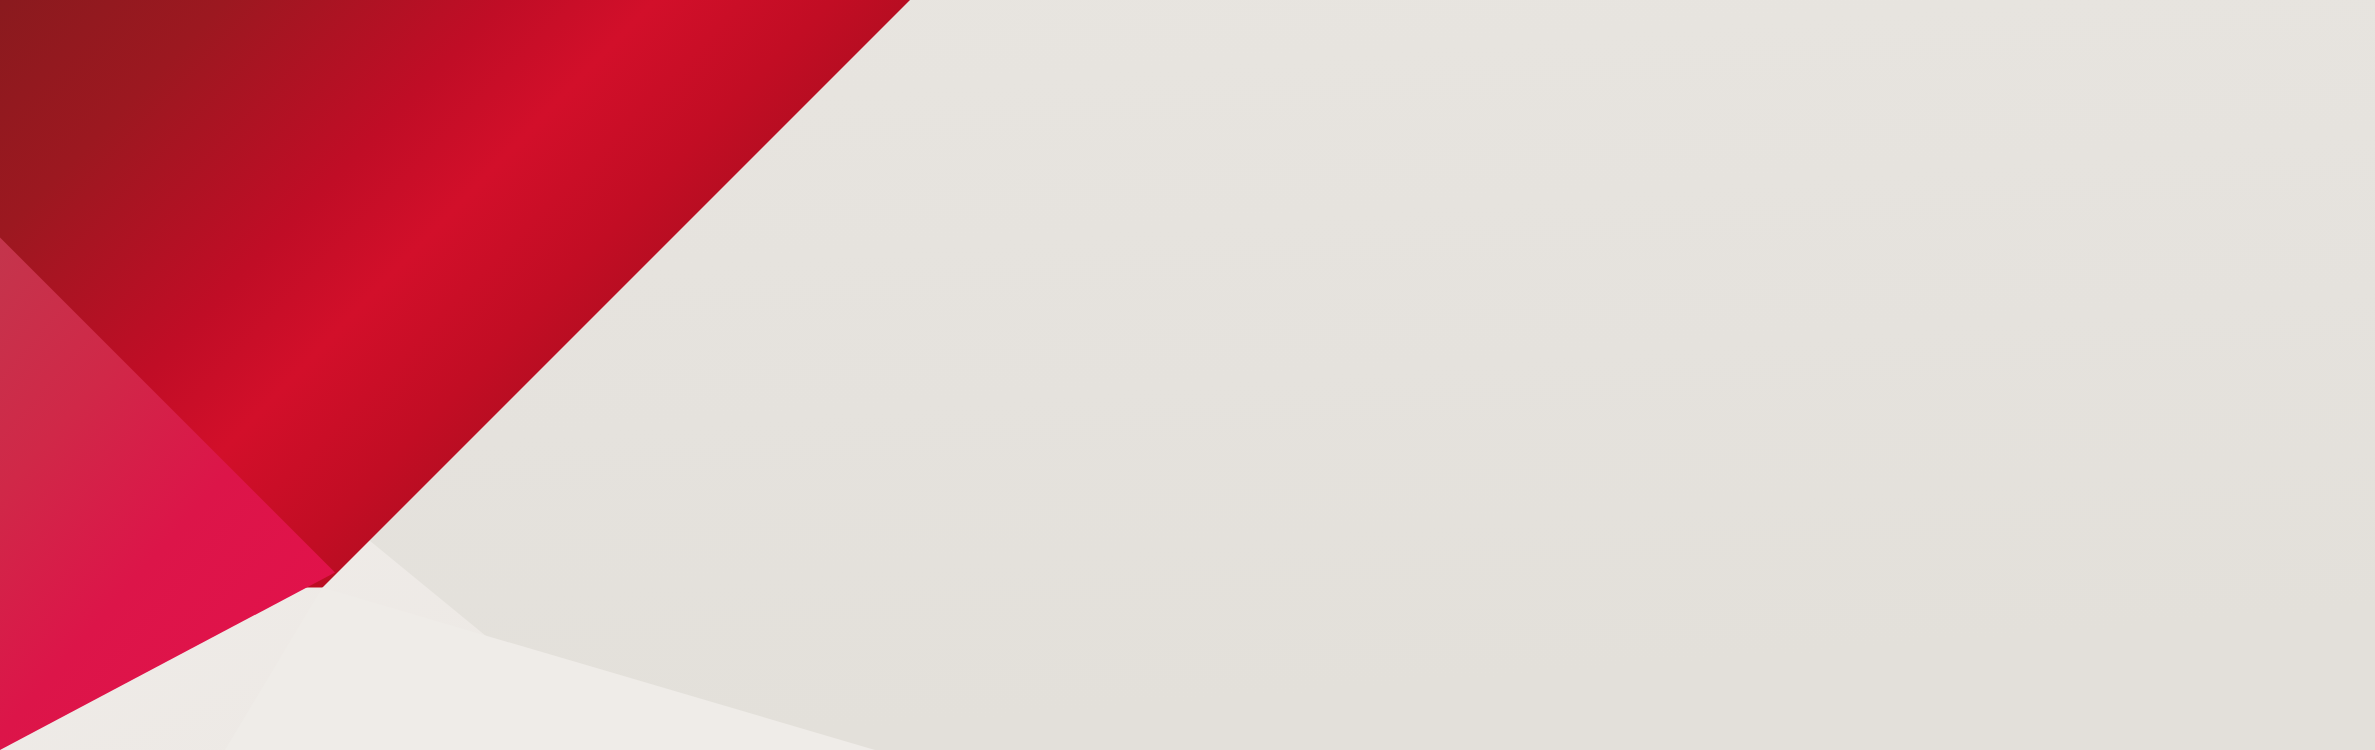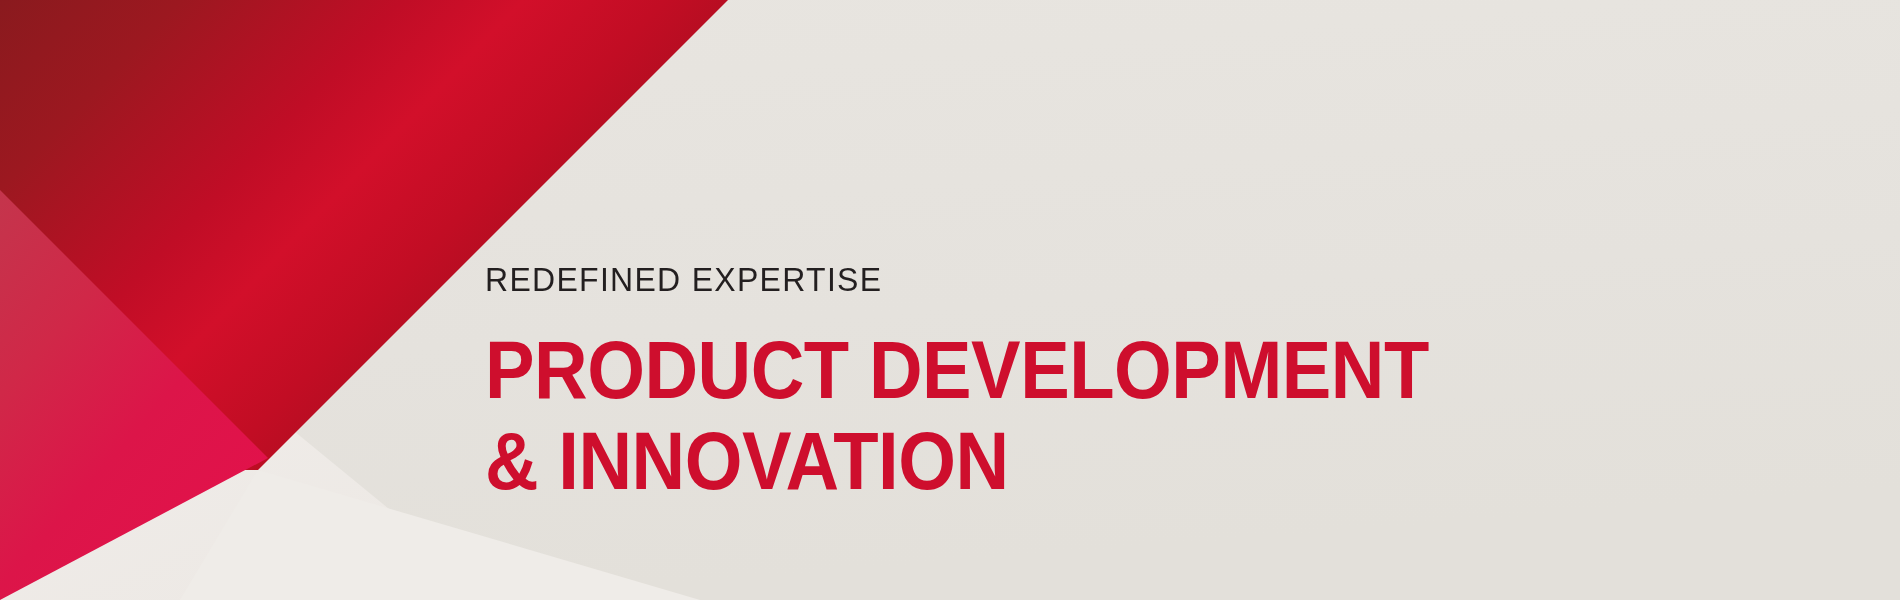--- a/index.html
+++ b/index.html
@@ -109,24 +109,14 @@
 
     <polygon points="0,600 500,600 0,190" fill="url(#gradBeigeLight)"></polygon>
 
     <polygon points="0,0 728,0 258,470 0,470" fill="url(#gradRedCorner)"></polygon>
 
     <polygon points="0,190 268,458 0,600" fill="url(#gradPinkWedge)"></polygon>
 
     <polygon points="258,470 700,600 180,600" fill="#efece8"></polygon>
   </svg>
 
-  <div class="copy-block">
-
-    <p class="kicker">REDEFINED EXPERTISE</p>
-
-    <h1 class="headline">
-      <span class="hl-line">PRODUCT DEVELOPMENT</span>
-      <span class="hl-line">&amp; INNOVATION</span>
-    </h1>
-
-  </div>
 
 </div>
 
 </body></html>

